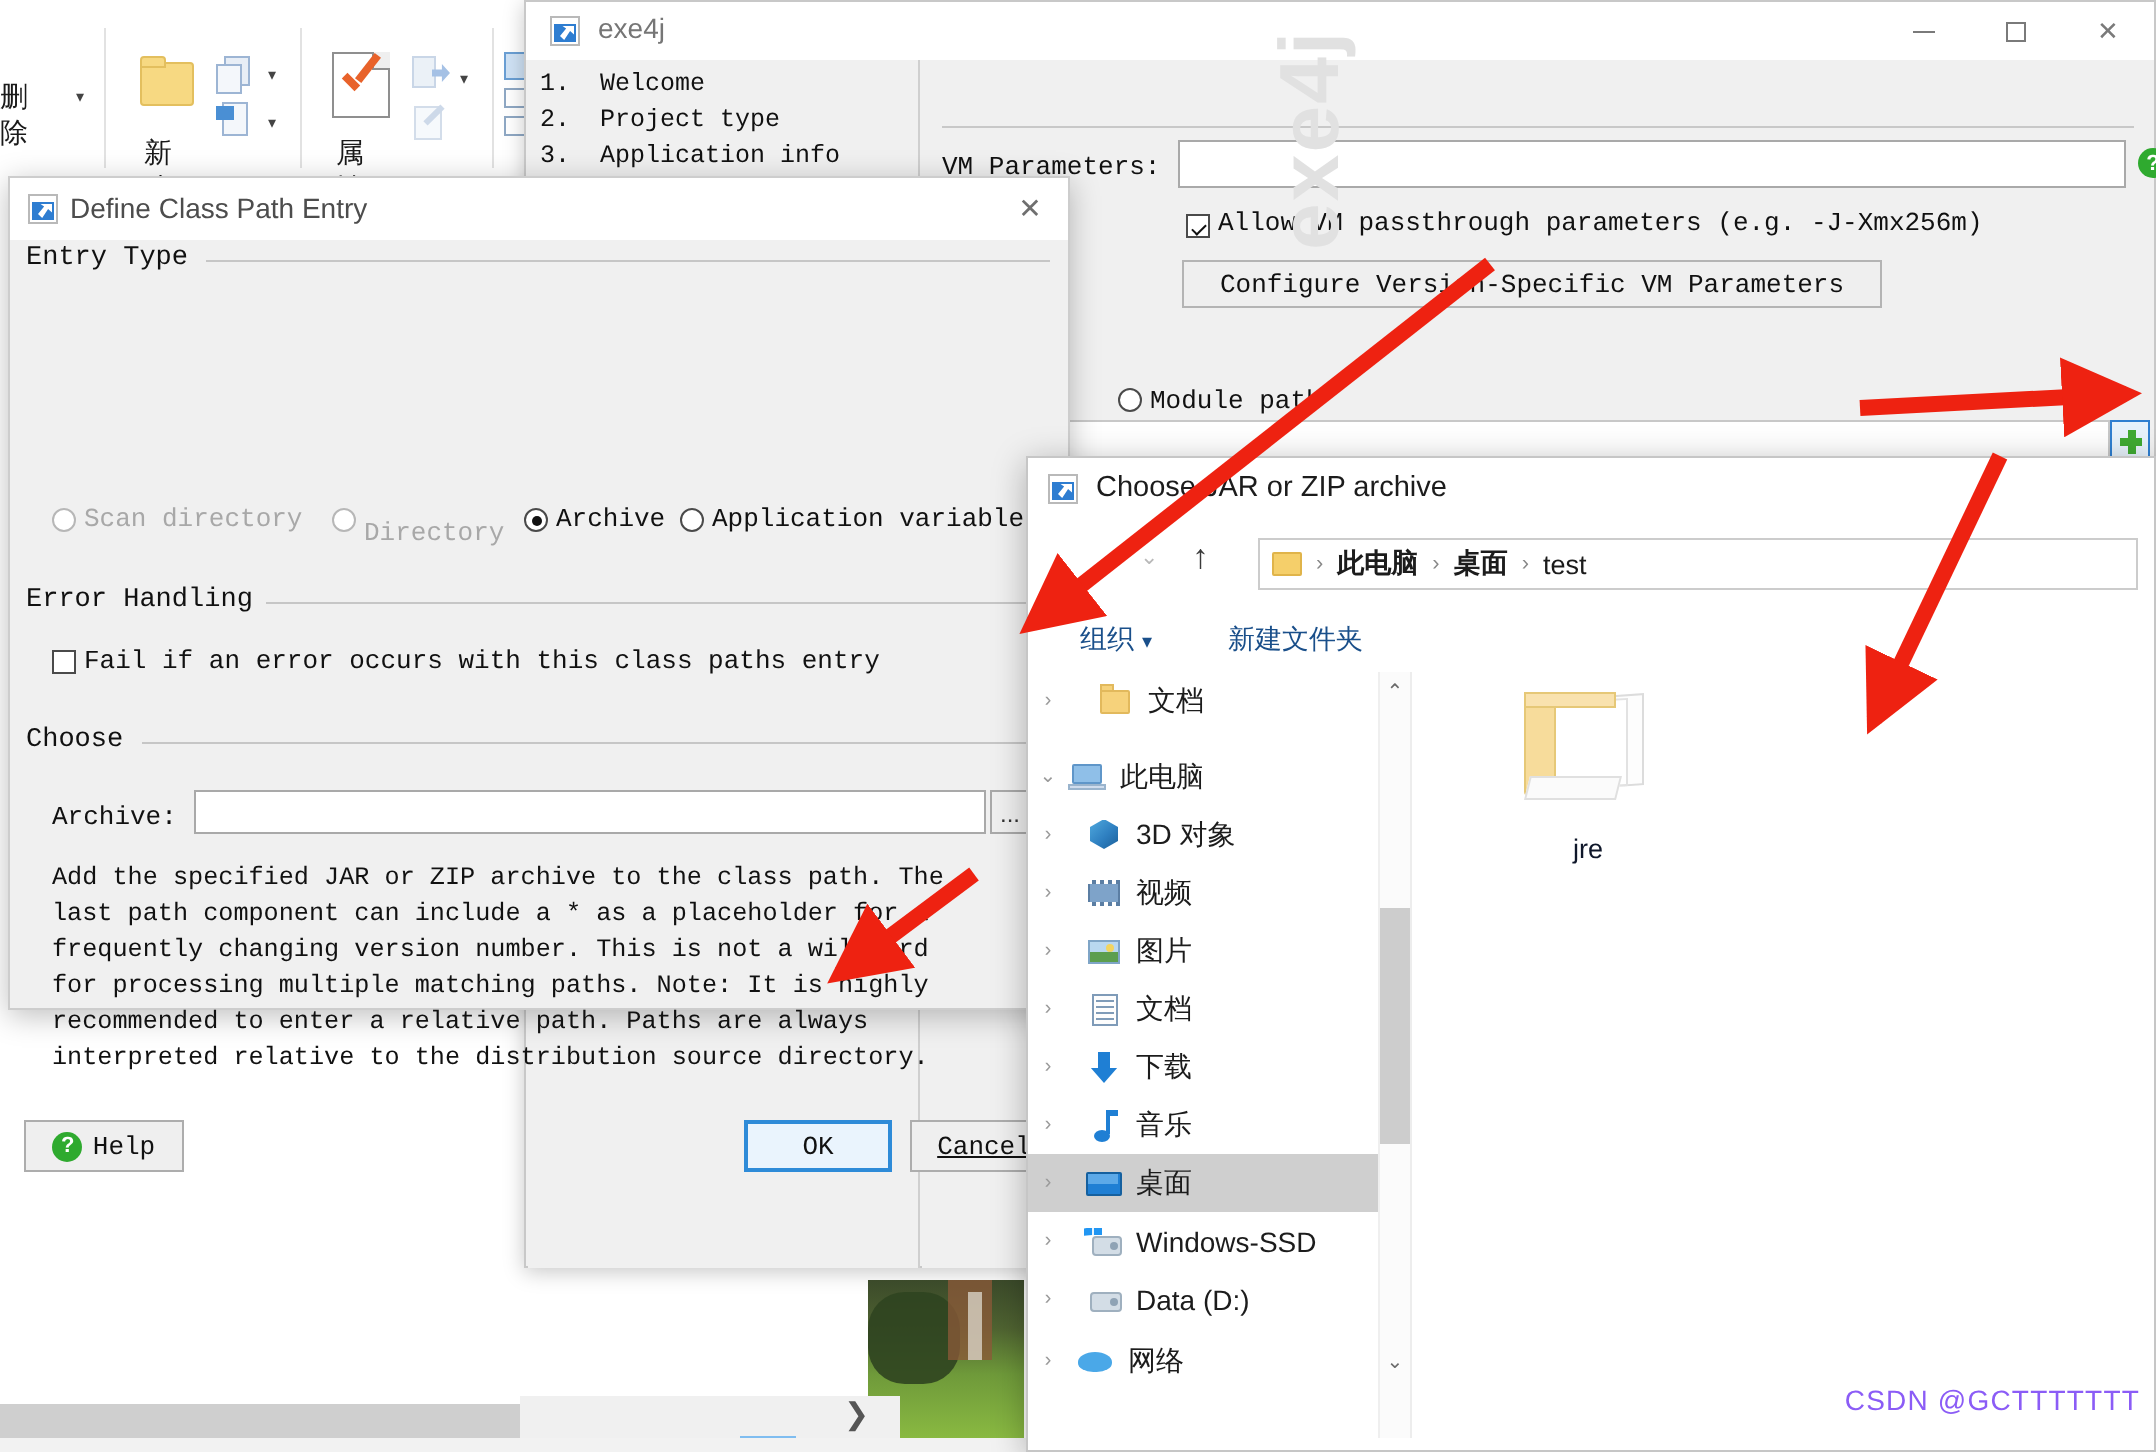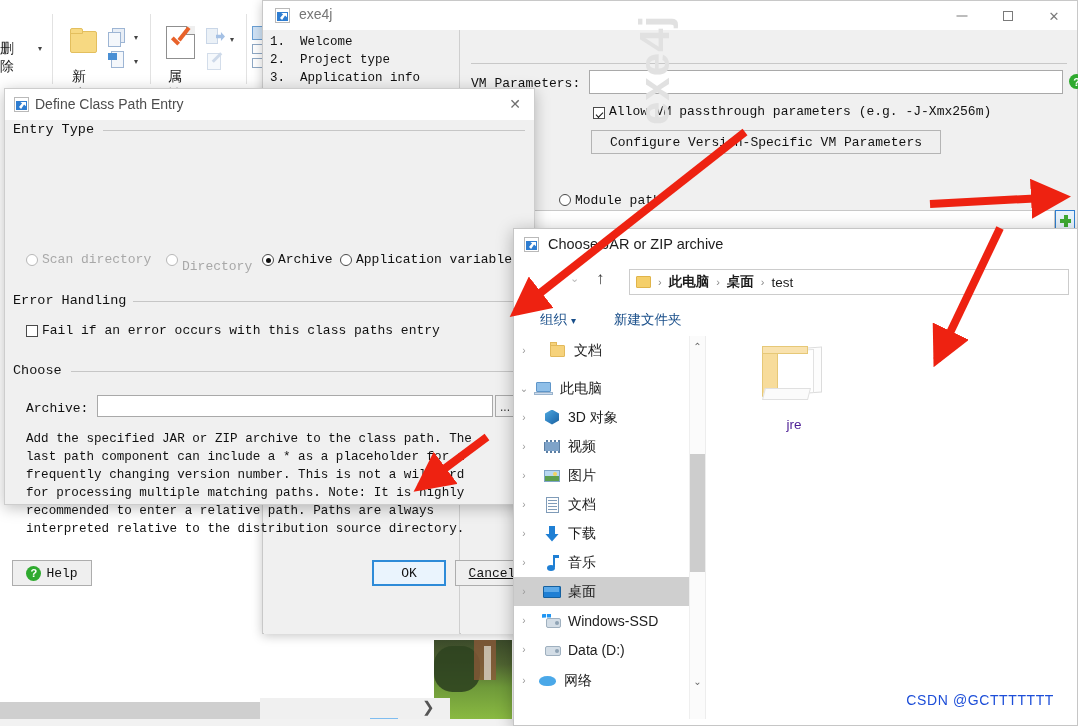--- a/index.html
+++ b/index.html
@@ -101,37 +101,37 @@
   .tree-row.sel{background:#cfcfcf;}
   .tw{width:20px;text-align:center;color:#9a9a9a;font-size:10px;}
   .tree-label{font-size:14px;color:#1c1c1c;white-space:nowrap;}
   .ticon{width:20px;height:18px;margin-right:6px;position:relative;}
   #fd-treescroll{position:absolute;left:175px;top:0;width:15px;height:383px;background:#fbfbfb;border-left:1px solid #efefef;}
   #fd-thumb{position:absolute;left:0;top:118px;width:15px;height:118px;background:#cdcdcd;}
   .sb-arrow{position:absolute;left:0;width:15px;height:16px;color:#6a6a6a;font-size:10px;
      display:flex;align-items:center;justify-content:center;}
   #fd-files{position:absolute;left:191px;top:0;width:372px;height:383px;background:#ffffff;border-left:1px solid #ededed;}
   .file-item{position:absolute;width:120px;text-align:center;}
-  .file-label{font-size:13.5px;color:#4c1d95;line-height:17px;word-wrap:break-word;}
+  .file-label{font-size:13.5px;color:#0f172a;line-height:17px;word-wrap:break-word;}
 
   
   #photo{left:434px;top:640px;width:78px;height:86px;
      background:linear-gradient(180deg,#3b4a2a 0%,#4f6331 28%,#6f9a3a 55%,#8fc043 100%);
      overflow:hidden;}
   #photo .p1{position:absolute;left:40px;top:0;width:22px;height:40px;background:#8e5a3a;opacity:.75;}
   #photo .p2{position:absolute;left:50px;top:6px;width:7px;height:34px;background:#d8d2c6;opacity:.8;}
   #photo .p3{position:absolute;left:0;top:6px;width:46px;height:46px;background:#2f4420;border-radius:40%;opacity:.9;}
 
   #taskbar-strip{left:0;top:702px;width:260px;height:17px;background:#cfcfcf;}
   #strip2{left:260px;top:698px;width:190px;height:22px;background:#f0f0f0;}
   .chev-right{position:absolute;color:#555;font-size:15px;font-weight:bold;}
   #blue-box{left:370px;top:718px;width:28px;height:8px;border:1px solid #7fbdf0;background:#eaf4fd;box-sizing:border-box;}
 
   .arrow{position:absolute;pointer-events:none;}
-  #csdn{right:24px;bottom:18px;font-size:14px;color:#1d4ed8;letter-spacing:.6px;margin-left:21px;}
+  #csdn{right:8px;bottom:18px;font-size:14px;color:#8b5cf6;letter-spacing:.6px;margin-left:21px;}
   #bottom-white{left:0;top:719px;width:1078px;height:7px;background:#f2f2f2;}
 </style>
 </head>
 <body>
 
 <div class="abs" id="explorer-back">
   <div class="abs" id="ribbon">
 
     <div class="ribbon-sep" style="left:52px;"></div>
     <div class="ribbon-sep" style="left:150px;"></div>

